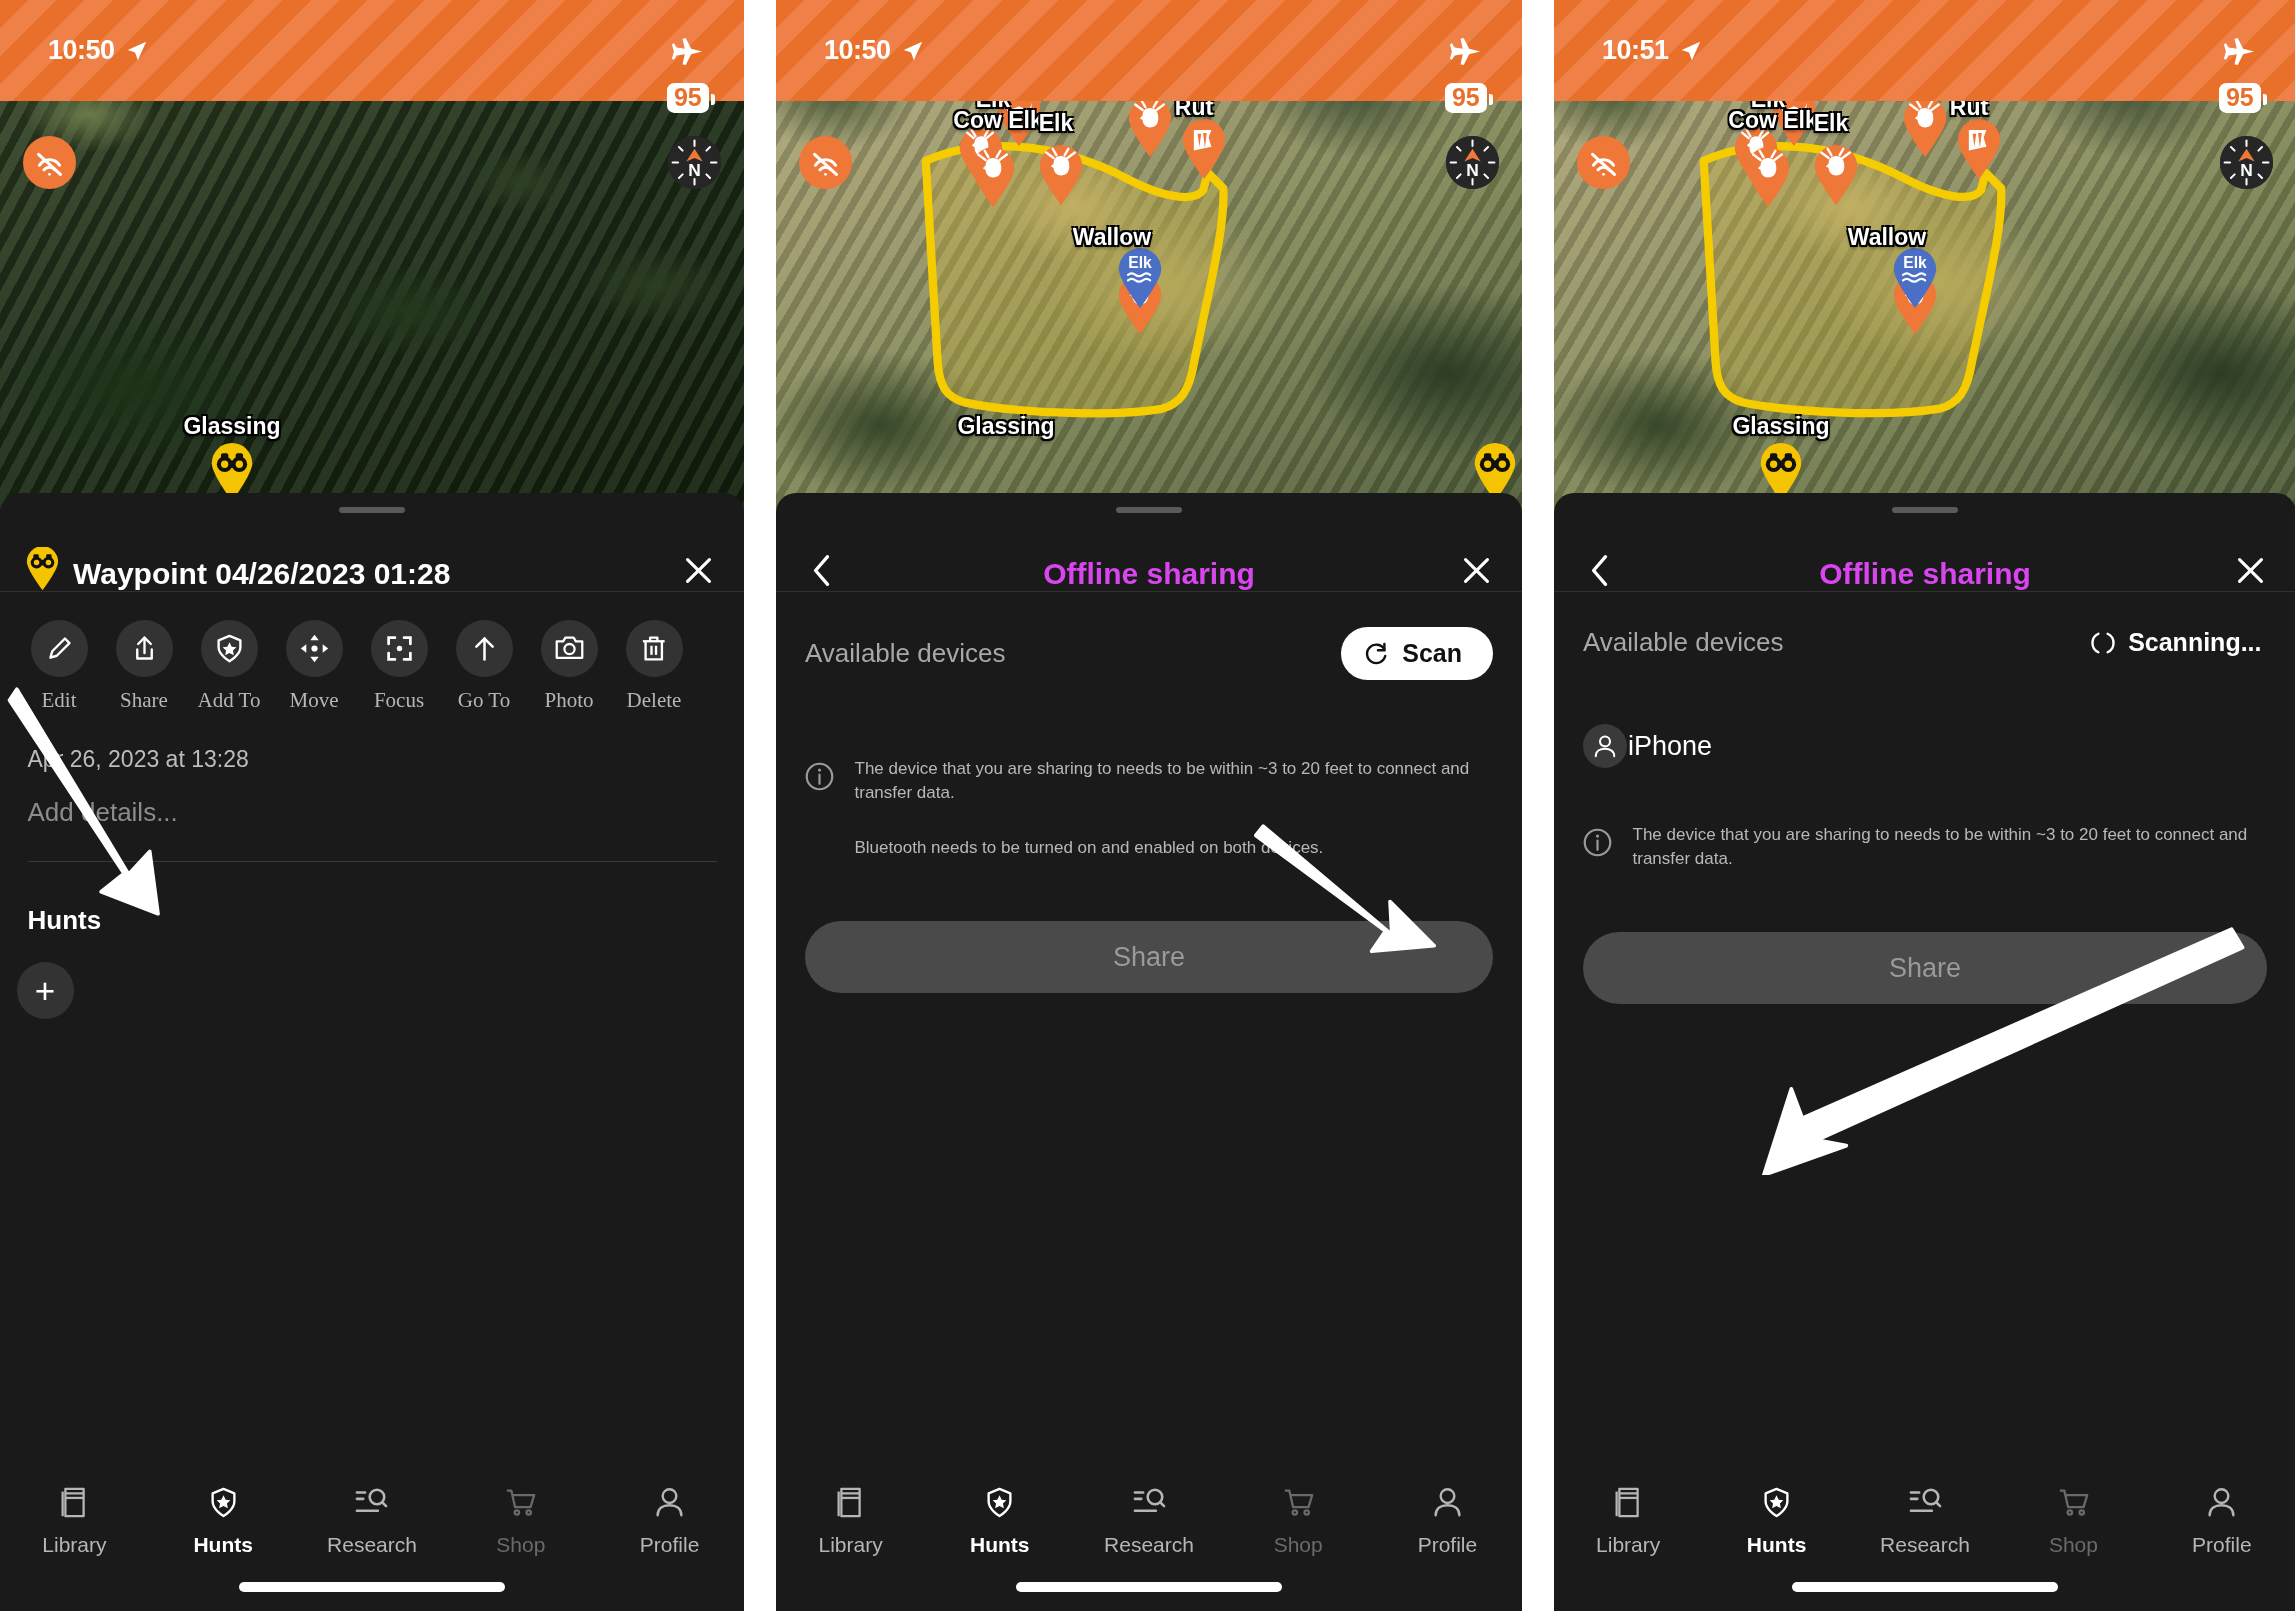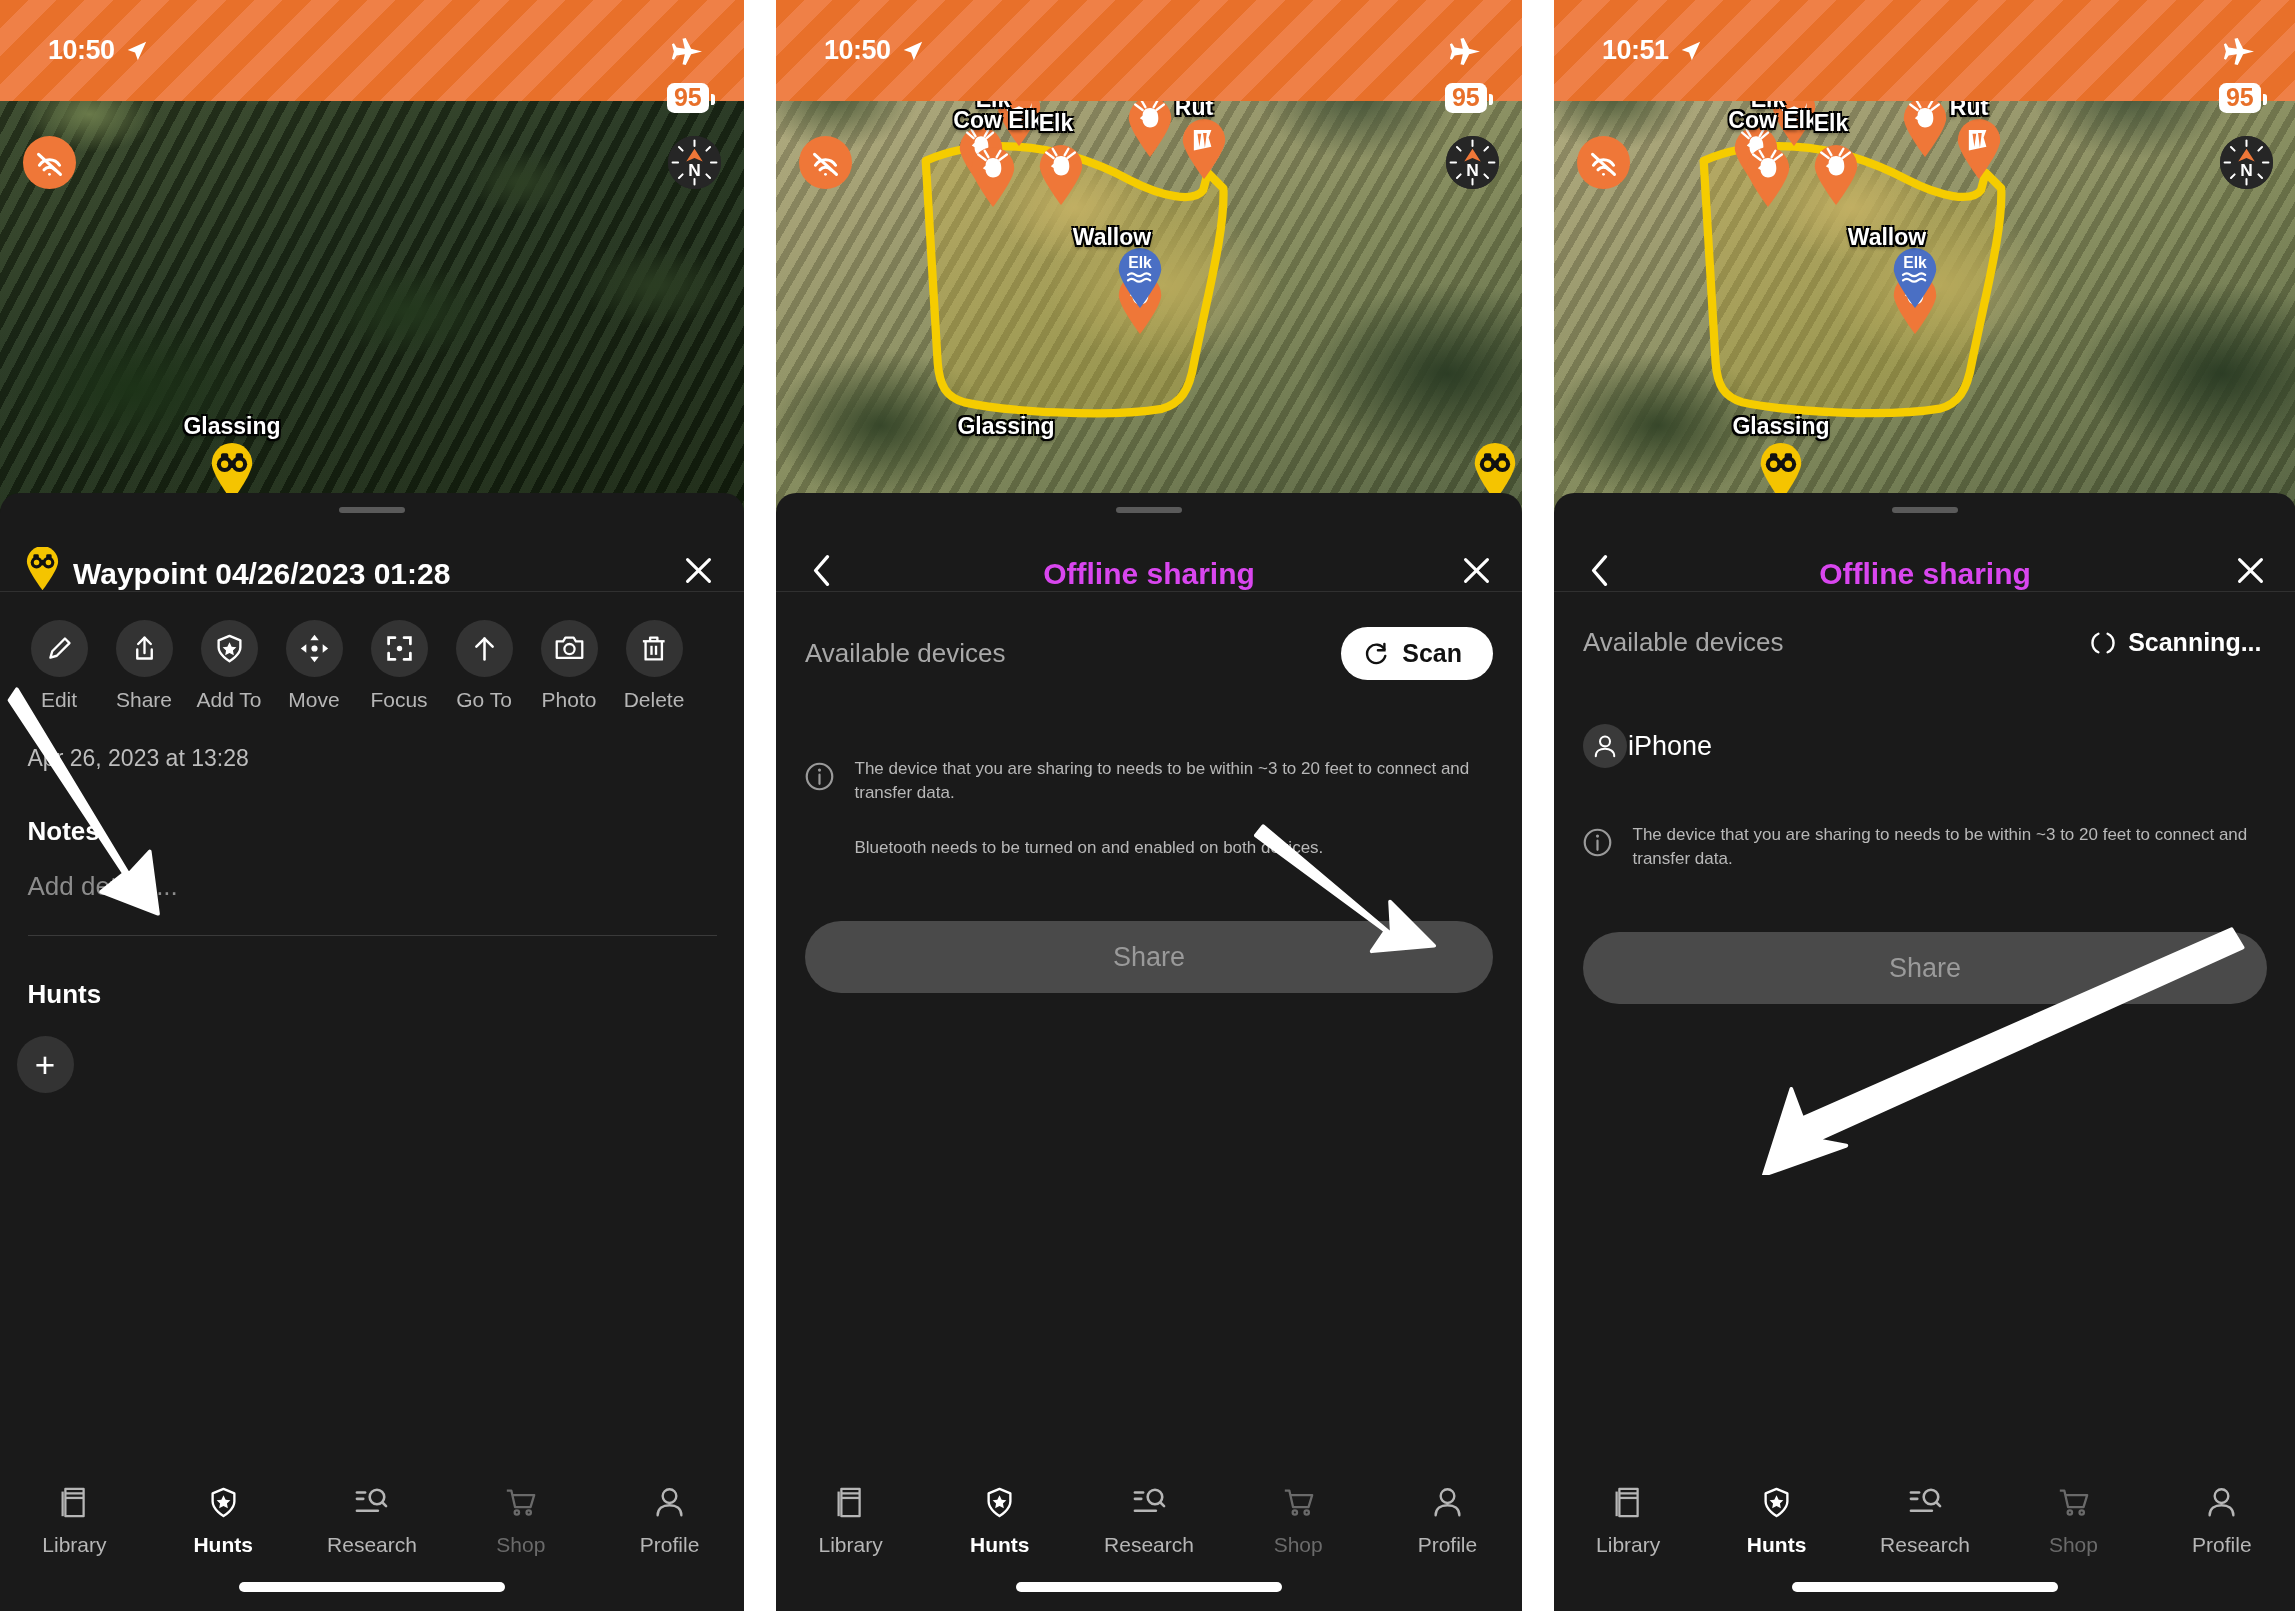--- a/index.html
+++ b/index.html
@@ -160,20 +160,21 @@
   .title-pin { width: 35px; height: 44px; margin-right: 13px; flex:0 0 auto;}
 
   .divider { height: 0.9px; background: #303030; }
 
   
   .actions {
     display: flex; align-items: flex-start;
     padding: 27.5px 0 0 16.5px;
     gap: 0px;
     overflow: hidden;
+    font-family: Liberation Serif, serif;
   }
   .action { width: 85px; flex: 0 0 85px; text-align: center; cursor: pointer; }
   .action .bubble {
     width: 57px; height: 57px; border-radius: 50%;
     background: #333333;
     margin: 0 auto 11px auto;
     display: flex; align-items: center; justify-content: center;
   }
   .action .lbl { font-size: 21px; color: #b6b6b6; }
 
@@ -433,21 +434,20 @@
                 <path d="M6 8 V28 H24 V8"></path>
                 <path d="M12.5 13 V23"></path>
                 <path d="M17.5 13 V23"></path>
               </svg>
           </div>
           <div class="lbl">Delete</div>
         </div>
       </div>
 
       <div class="meta-date">Apr 26, 2023 at 13:28</div>
-      <div class="section-h">Notes</div>
       <div class="note-ph">Add details...</div>
       <div class="hr-line"></div>
       <div class="section-h">Hunts</div>
       <div class="add-btn">+</div>
 
       <div class="spacer"></div>
 
       <div class="tabbar">
         <div class="tab">
           <div class="ti">

